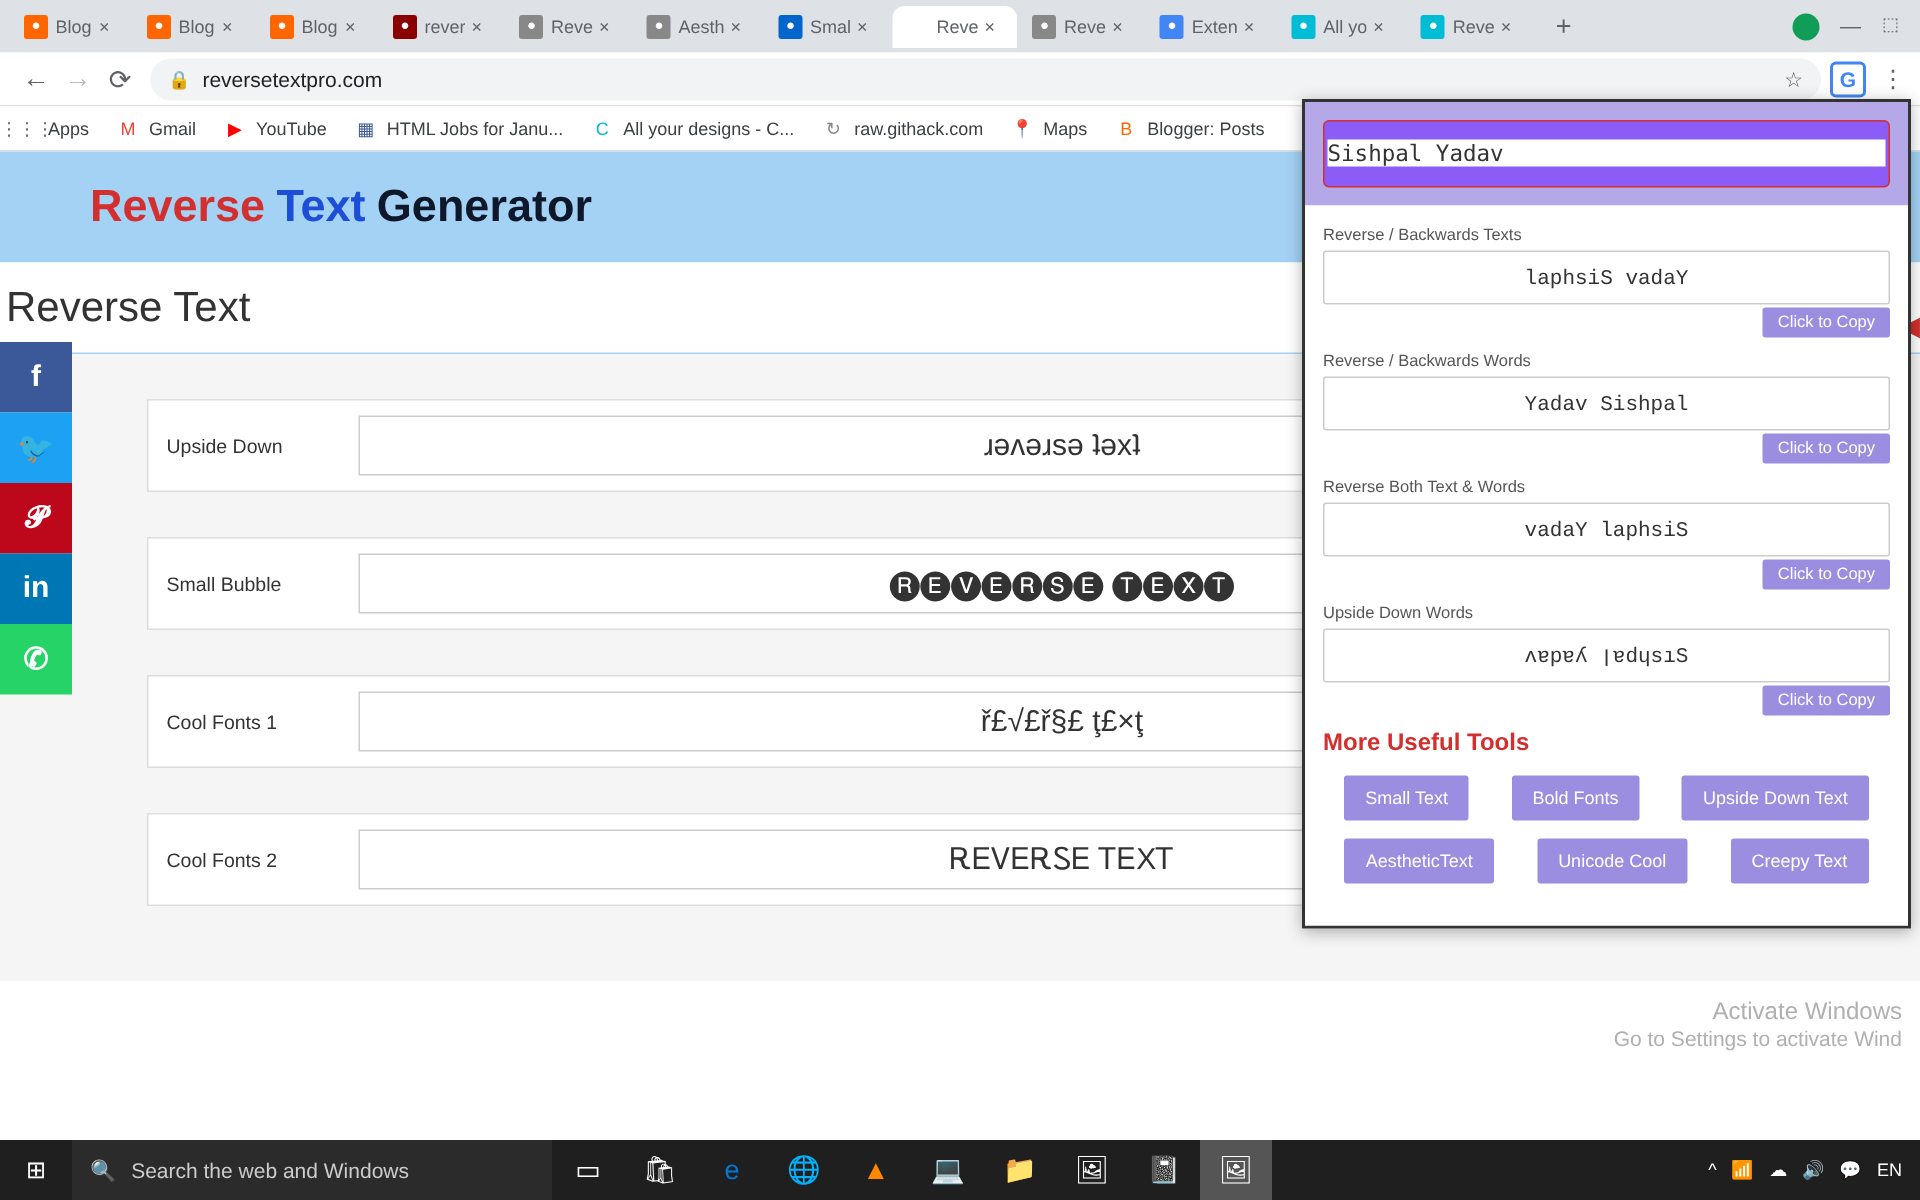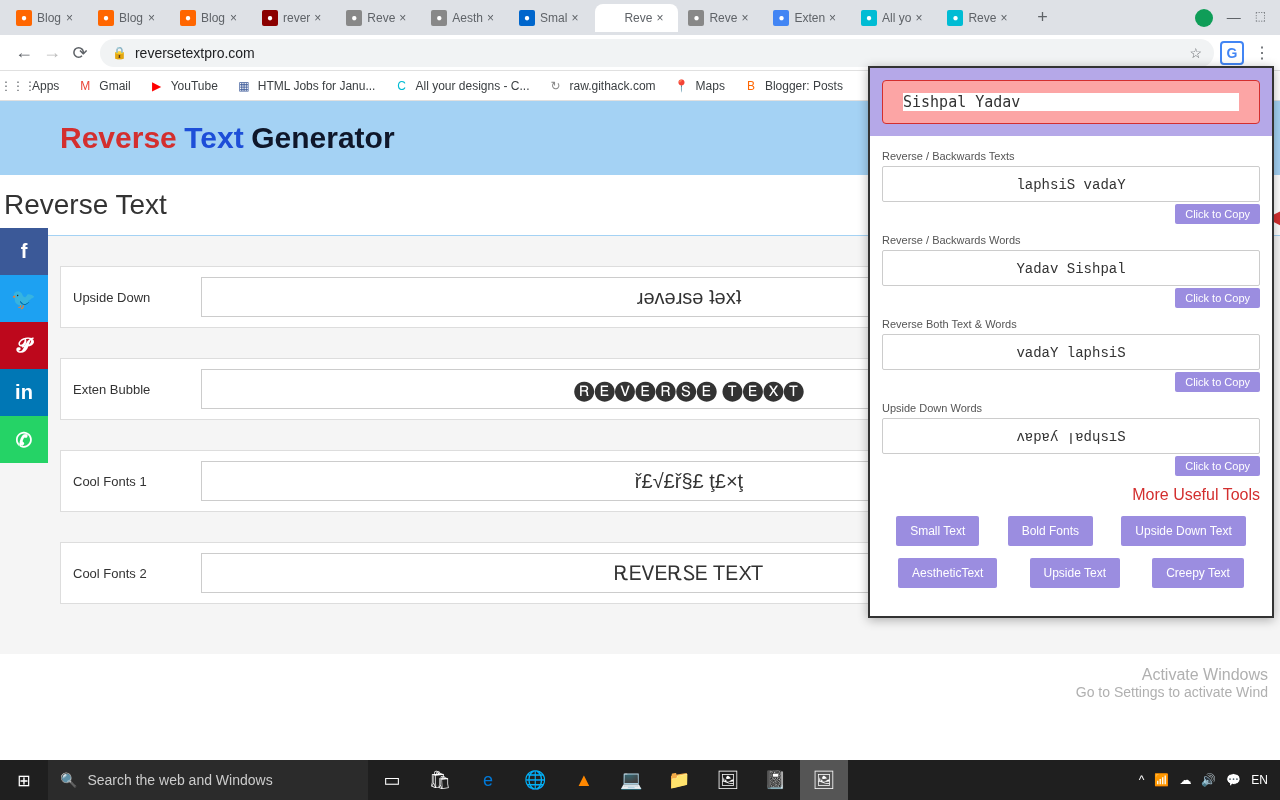--- a/index.html
+++ b/index.html
@@ -45,36 +45,36 @@
 
 .social-sidebar { position: absolute; left: 0; top: 228px; display: flex; flex-direction: column; }
 .social-btn { width: 48px; height: 47px; display: flex; align-items: center; justify-content: center; color: #fff; font-weight: bold; font-size: 20px; cursor: pointer; }
 .sb-fb { background: #3b5998; }
 .sb-tw { background: #1da1f2; }
 .sb-pin { background: #bd081c; }
 .sb-li { background: #0077b5; }
 .sb-wa { background: #25d366; }
 
 
-.main-content { padding: 30px 90px 20px 60px; background: #f5f5f5; }
+.main-content { padding: 30px 90px 20px 98px; background: #f5f5f5; }
 .text-card { background: #fff; border: 1px solid #ddd; display: flex; align-items: center; margin-bottom: 30px; height: 62px; }
 .card-label { width: 140px; padding-left: 12px; font-size: 13px; color: #333; }
 .card-output { flex: 1; border: 1px solid #ccc; height: 40px; margin-right: 12px; display: flex; align-items: center; justify-content: center; font-size: 20px; color: #333; }
 
 
 .ext-popup { position: absolute; top: 66px; right: 6px; width: 406px; background: #fff; border: 2px solid #333; box-shadow: 0 2px 10px rgba(0,0,0,0.3); }
 .ext-inner { background: #b5a8e8; padding: 12px; }
-.ext-input-wrap { background: #fca5a5; border: 1px solid #d32f2f; border-radius: 4px; padding: 12px 20px; }
+.ext-input-wrap { background: #8b5cf6; border: 1px solid #d32f2f; border-radius: 4px; padding: 12px 2px; }
 .ext-input { width: 100%; border: none; outline: none; font-family: monospace; font-size: 15px; color: #333; }
 .ext-body { background: #fff; padding: 14px 12px 16px; }
 .ext-section-label { font-size: 11px; color: #555; margin-bottom: 4px; }
 .ext-output { width: 100%; border: 1px solid #ccc; border-radius: 2px; padding: 10px; text-align: center; font-family: Liberation Mono, monospace; font-size: 14px; color: #333; resize: none; height: 36px; }
 .ext-copy-wrap { text-align: right; margin-top: 2px; margin-bottom: 10px; }
 .ext-copy { background: #9b8de0; color: #fff; border: none; padding: 4px 10px; font-size: 11px; cursor: pointer; border-radius: 2px; }
-.ext-more { color: #d32f2f; font-weight: normal; text-align: right; font-size: 16px; margin: 4px 0 12px; }
+.ext-more { color: #d32f2f; font-weight: bold; text-align: left; font-size: 16px; margin: 4px 0 12px; }
 .ext-tools-row { display: flex; justify-content: space-around; margin-bottom: 12px; }
 .ext-tool-btn { background: #9b8de0; color: #fff; border: none; padding: 8px 14px; font-size: 12px; cursor: pointer; border-radius: 2px; }
 
 
 .watermark { position: absolute; right: 12px; bottom: 100px; text-align: right; color: #b0b0b0; font-size: 14px; }
 .watermark .wm1 { font-size: 16px; }
 
 
 .taskbar { position: absolute; bottom: 0; left: 0; right: 0; height: 40px; background: #1f1f1f; display: flex; align-items: center; color: #fff; }
 .start-btn { width: 48px; height: 40px; display: flex; align-items: center; justify-content: center; font-size: 16px; }
@@ -230,21 +230,21 @@
   <div class="social-btn sb-li">in</div>
   <div class="social-btn sb-wa">✆</div>
 </div>
 
 <div class="main-content" id="cards-container">
     <div class="text-card">
       <div class="card-label">Upside Down</div>
       <div class="card-output">ɹǝʌǝɹsǝ ʇǝxʇ</div>
     </div>
     <div class="text-card">
-      <div class="card-label">Exten Bubble</div>
+      <div class="card-label">Small Bubble</div>
       <div class="card-output">🅡🅔🅥🅔🅡🅢🅔 🅣🅔🅧🅣</div>
     </div>
     <div class="text-card">
       <div class="card-label">Cool Fonts 1</div>
       <div class="card-output">ř£√£ř§£ ţ£×ţ</div>
     </div>
     <div class="text-card">
       <div class="card-label">Cool Fonts 2</div>
       <div class="card-output">ᎡᎬᏙᎬᎡᏚᎬ ᎢᎬXᎢ</div>
     </div>
@@ -280,21 +280,21 @@
     <div class="ext-copy-wrap"><button class="ext-copy">Click to Copy</button></div>
       </div>
       <div class="ext-more">More Useful Tools</div>
       <div class="ext-tools-row">
         <button class="ext-tool-btn">Small Text</button>
         <button class="ext-tool-btn">Bold Fonts</button>
         <button class="ext-tool-btn">Upside Down Text</button>
       </div>
       <div class="ext-tools-row">
         <button class="ext-tool-btn">AestheticText</button>
-        <button class="ext-tool-btn">Upside Text</button>
+        <button class="ext-tool-btn">Unicode Cool</button>
         <button class="ext-tool-btn">Creepy Text</button>
       </div>
     </div>
 </div>
 
 <div class="watermark">
   <div class="wm1">Activate Windows</div>
   <div>Go to Settings to activate Wind</div>
 </div>
 

